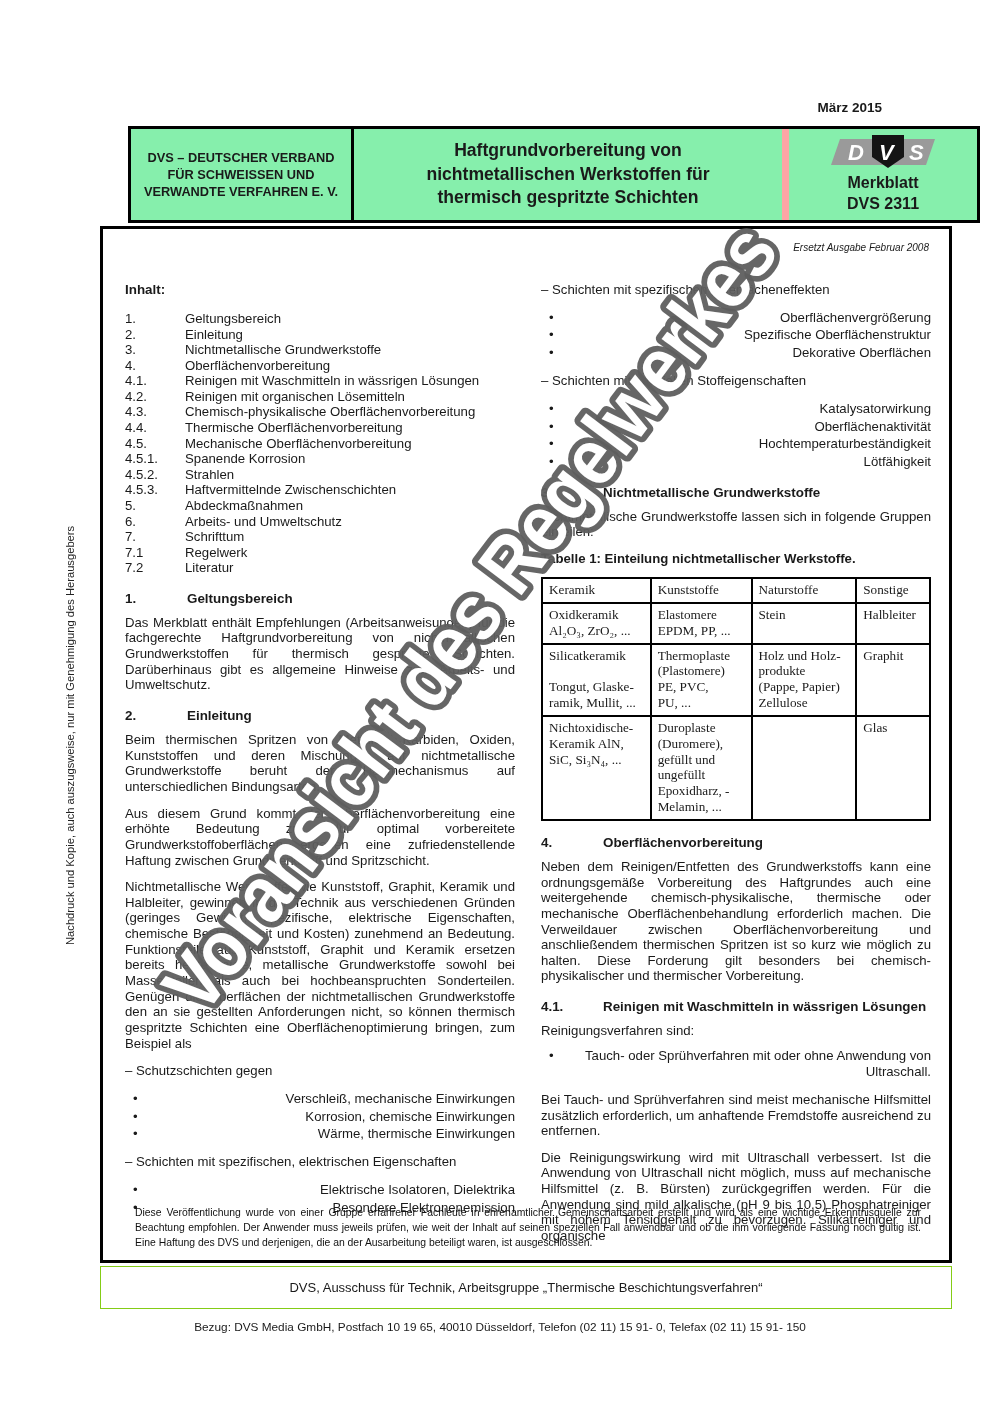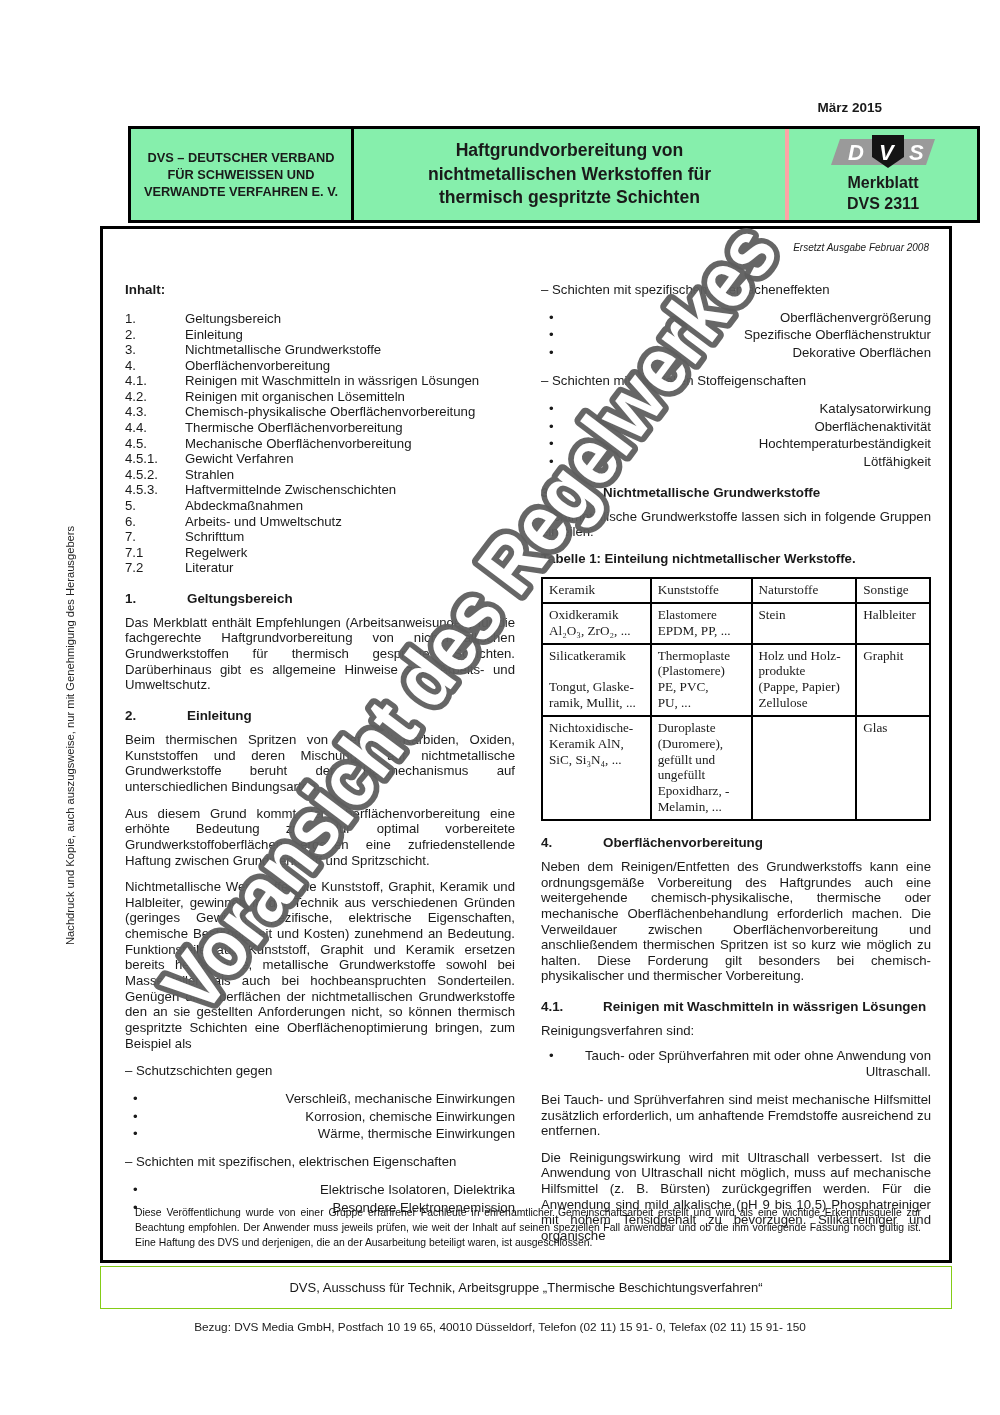--- a/index.html
+++ b/index.html
@@ -11,21 +11,21 @@
   .abs{position:absolute;}
   
   .date{top:100px;right:118px;font-weight:bold;font-size:13.5px;}
   
   .hdr{left:100px;top:126px;width:852px;height:97px;border:3px solid #000;
        box-sizing:border-box;display:flex;background:#86efac;margin-left:28px;}
   .hdr-cell{box-sizing:border-box;display:flex;flex-direction:column;
        align-items:center;justify-content:center;text-align:center;}
   .hdr-org{width:223px;border-right:3px solid #000;font-weight:bold;
        font-size:12.8px;line-height:1.34;white-space:pre-line;}
-  .hdr-title{flex:1;border-right:4px solid #fca5a5;font-weight:bold;
+  .hdr-title{flex:1;border-right:7px solid #fca5a5;font-weight:bold;
        font-size:17.6px;line-height:1.34;white-space:pre-line;}
   .hdr-doc{width:188px;font-weight:bold;font-size:16px;line-height:1.28;}
   .hdr-doc svg{margin-bottom:5px;}
   
   .main{left:100px;top:226px;width:852px;height:1037px;border:3px solid #000;
        box-sizing:border-box;background:#fff;}
   .ersetzt{position:absolute;top:13px;right:20px;font-style:italic;font-size:10px;}
   .cols{position:absolute;left:22px;top:50px;width:806px;display:flex;gap:26px;}
   .col{width:390px;font-size:13.2px;}
   p.b{margin:0 0 11px;text-align:justify;line-height:1.185;}
@@ -125,21 +125,21 @@
       <div class="toc-row">
           <span class="toc-num">4.4.</span>
           <span class="toc-label">Thermische Oberflächenvorbereitung</span>
         </div>
       <div class="toc-row">
           <span class="toc-num">4.5.</span>
           <span class="toc-label">Mechanische Oberflächenvorbereitung</span>
         </div>
       <div class="toc-row">
           <span class="toc-num">4.5.1.</span>
-          <span class="toc-label">Gewicht Verfahren</span>
+          <span class="toc-label">Spanende Korrosion</span>
         </div>
       <div class="toc-row">
           <span class="toc-num">4.5.2.</span>
           <span class="toc-label">Strahlen</span>
         </div>
       <div class="toc-row">
           <span class="toc-num">4.5.3.</span>
           <span class="toc-label">Haftvermittelnde Zwischenschichten</span>
         </div>
       <div class="toc-row">

